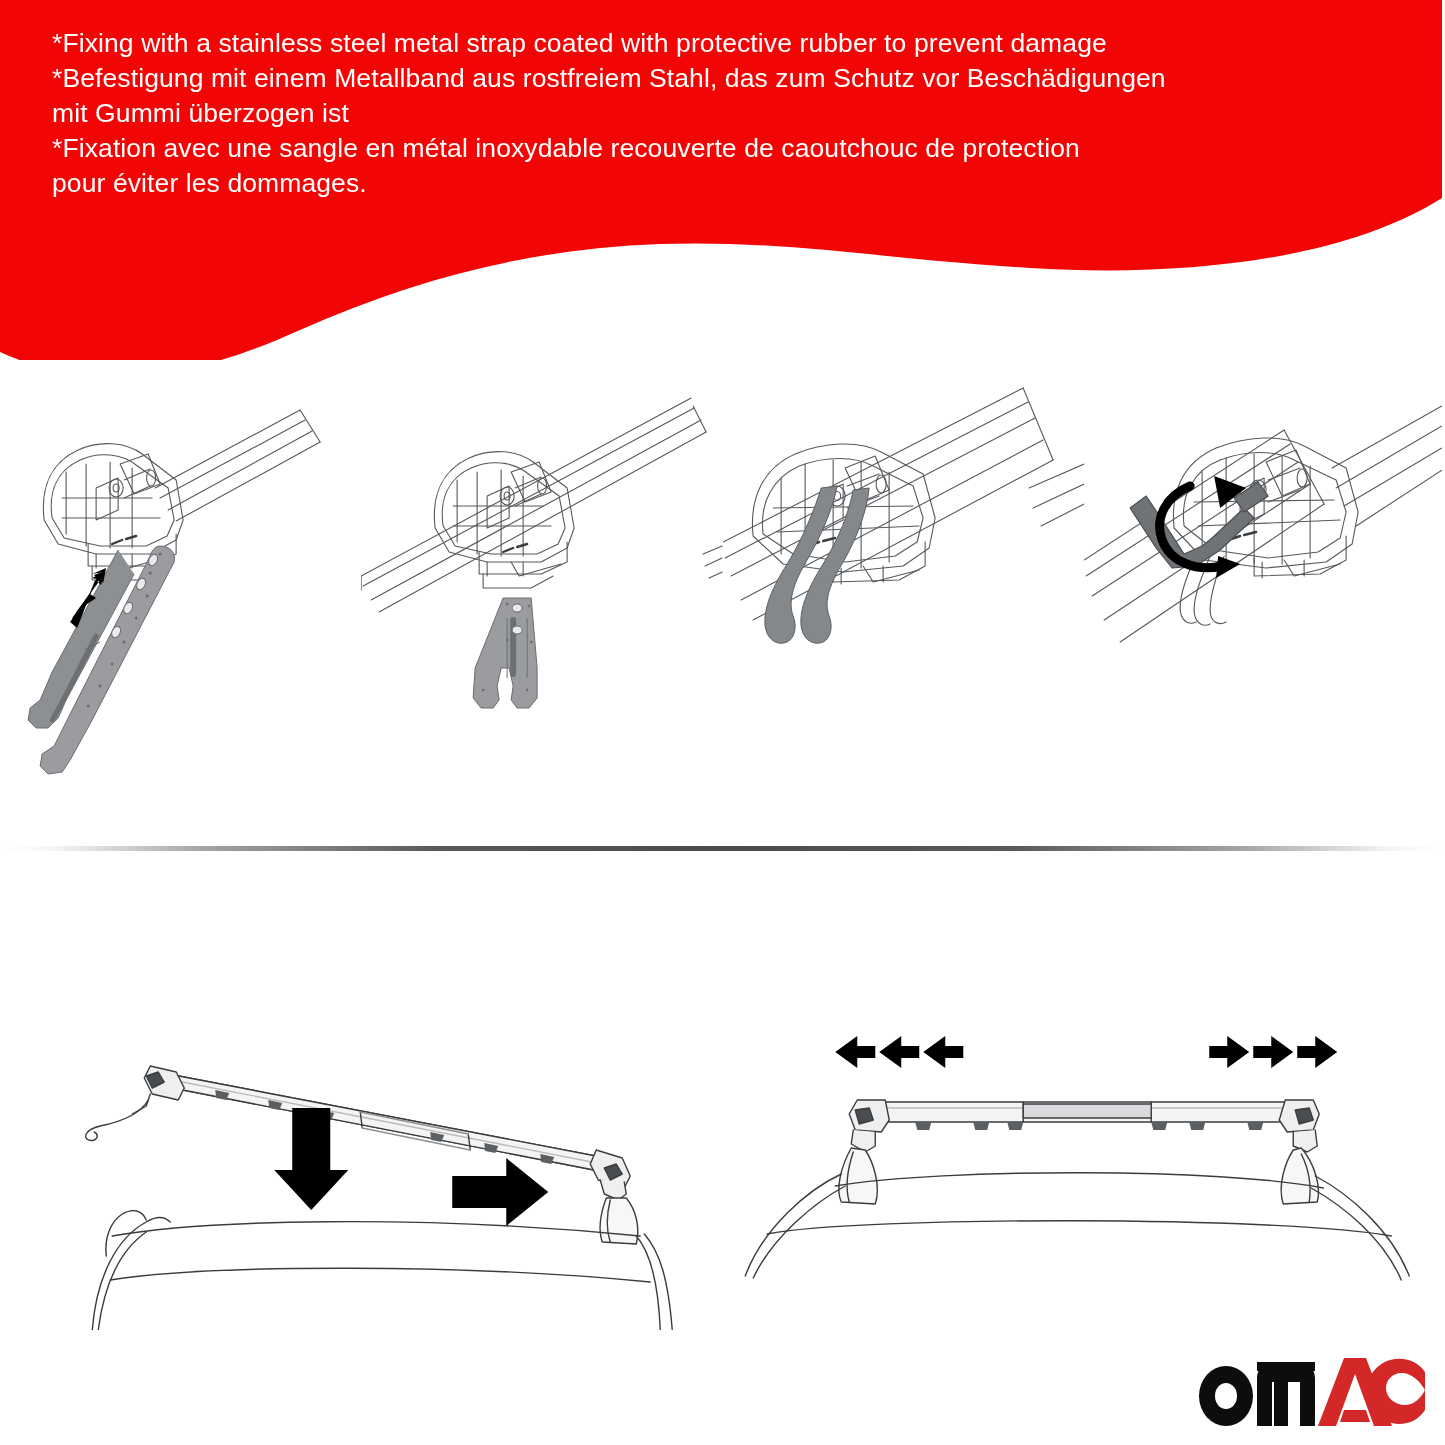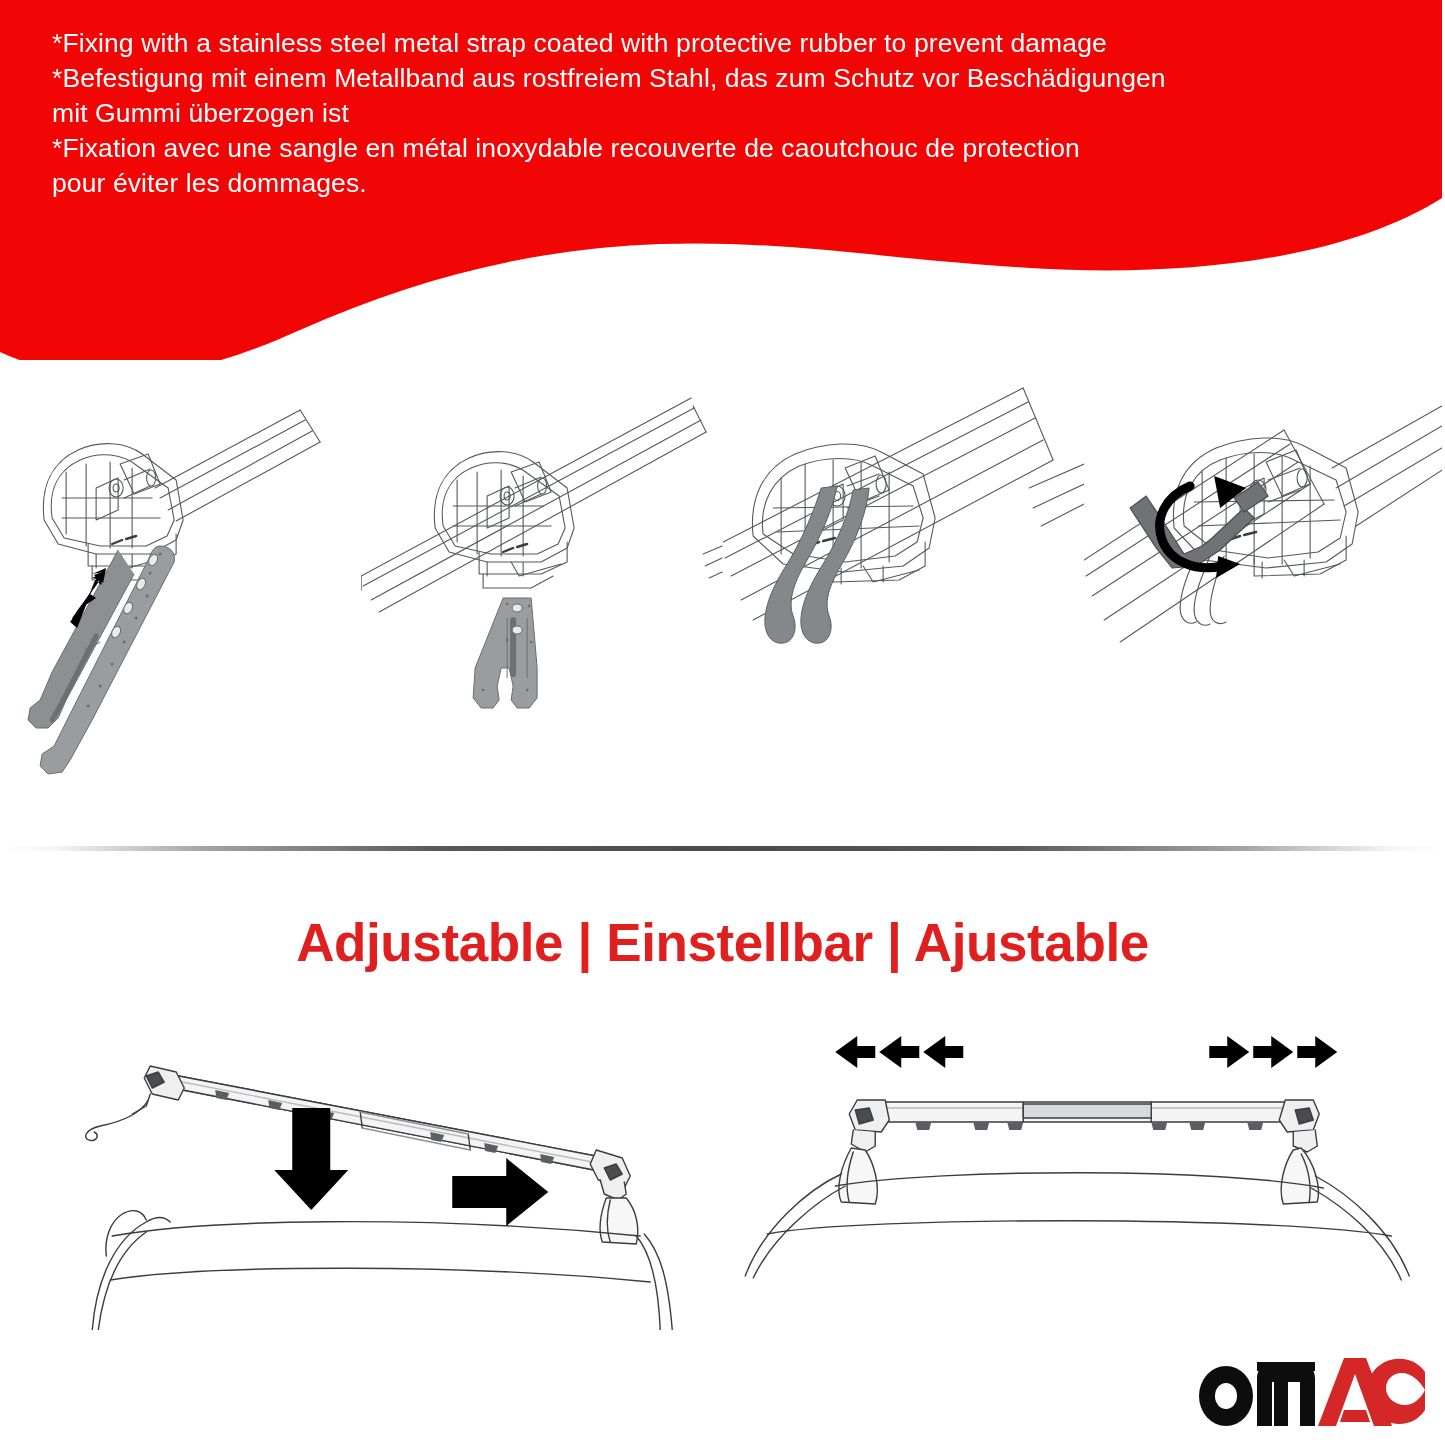--- a/index.html
+++ b/index.html
@@ -289,21 +289,20 @@
           <path d="M106,118 C82,128 70,150 78,172 C86,194 112,204 138,198" fill="none" stroke="#000" stroke-width="9" stroke-linecap="round"></path>
           <polygon points="130,108 162,120 136,140" fill="#000"></polygon>
           <polygon points="134,188 156,196 132,210" fill="#000"></polygon>
         </g>
       </svg>
     </div>
   </div>
 
   <div class="divider"></div>
 
-  <div class="headline">Adjustable | Einstellbar | Ajustable</div>
 
   <div class="bottom">
 
     <div class="bfig">
       <svg viewBox="0 0 722 300">
         <g fill="none" stroke="#3a3c3f" stroke-width="1.4" stroke-linejoin="round" stroke-linecap="round">
 
           <path d="M168,44 L606,128"></path>
           <path d="M162,56 L604,142"></path>
           <path d="M168,44 C162,44 160,50 162,56 L604,142 C610,142 612,136 606,128 Z" fill="#f4f4f4"></path>

